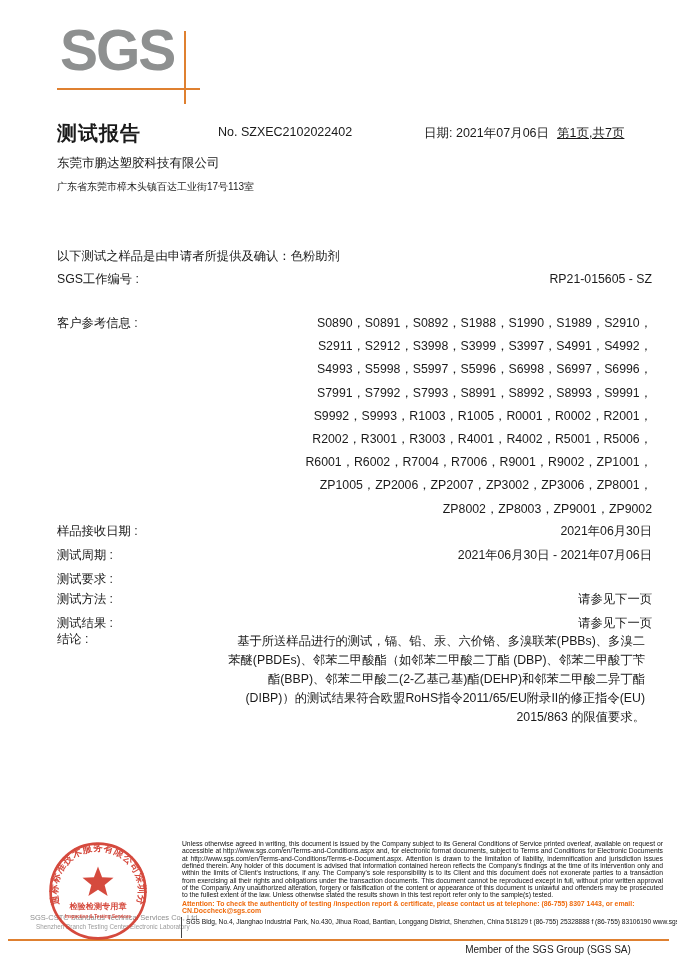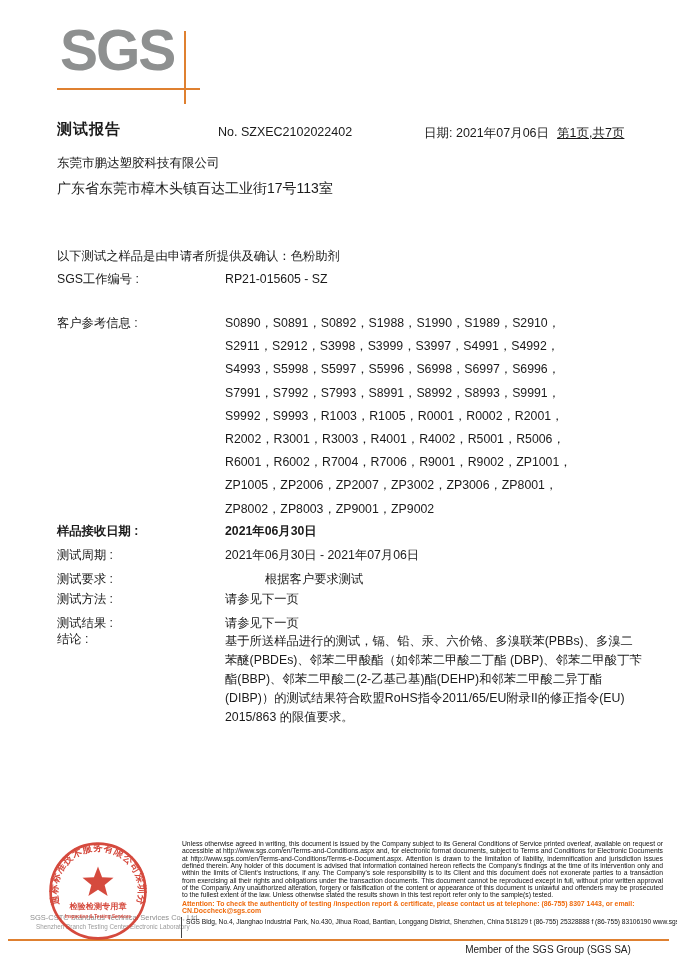--- a/index.html
+++ b/index.html
@@ -15,39 +15,39 @@
     position:relative;width:677px;height:959px;background:#ffffff;margin:0 auto;
     font-family:"Liberation Sans","DejaVu Sans",sans-serif;color:var(--text_black);
     overflow:hidden;
   }
   
   .logo-text{position:absolute;left:60px;top:22px;font-size:57px;font-weight:700;
     color:var(--logo_grey);letter-spacing:-2px;line-height:1;font-family:"Liberation Sans",sans-serif;}
   .logo-hline{position:absolute;left:57px;top:88px;width:143px;height:2px;background:var(--accent_orange);}
   .logo-vline{position:absolute;left:184px;top:31px;width:2px;height:73px;background:var(--accent_orange);}
 
-  .report-title{position:absolute;left:57px;top:120px;font-size:15px;font-weight:700;letter-spacing:1px;}
+  .report-title{position:absolute;left:57px;top:120px;font-size:20px;font-weight:700;letter-spacing:1px;}
   .report-no{position:absolute;left:218px;top:125px;font-size:12.5px;}
   .report-date{position:absolute;left:424px;top:125px;font-size:12.5px;}
   .report-page{position:absolute;left:557px;top:125px;font-size:12.5px;text-decoration:underline;}
 
   .company-name{position:absolute;left:57px;top:155px;font-size:12.5px;}
-  .company-address{position:absolute;left:57px;top:180px;font-size:14px;}
+  .company-address{position:absolute;left:57px;top:180px;font-size:10px;}
 
   .sample-statement{position:absolute;left:57px;top:248px;font-size:12.3px;}
 
   
   .row{position:absolute;left:57px;width:595px;display:flex;font-size:12.3px;line-height:15px;}
   .row .lbl{width:168px;flex:none;}
-  .row .val{flex:1;}
+  .row .val{flex:1;text-align:right;}
   .row-job{top:272px;}
   .row-model{top:297px;}
   .row-ref{top:316px;}
   .row-ref .val{white-space:pre-line;line-height:23.2px;margin-top:-4px;}
-  .row-received{top:524px;font-weight:bold;}
+  .row-received{top:524px;}
   .row-period{top:548px;}
   .row-request{top:572px;gap:40px;}
   .row-method{top:592px;}
   .row-result{top:616px;}
   .row-conclusion{top:632px;}
   .row-conclusion .val{line-height:19px;width:420px;flex:none;}
 
   
   .legal-block{position:absolute;left:182px;top:840px;width:481px;font-size:6.75px;
     line-height:7.35px;text-align:justify;color:#111;}
@@ -103,21 +103,20 @@
   <div class="row row-received">
     <div class="lbl">样品接收日期 :</div>
     <div class="val">2021年06月30日</div>
   </div>
   <div class="row row-period">
     <div class="lbl">测试周期 :</div>
     <div class="val">2021年06月30日 - 2021年07月06日</div>
   </div>
   <div class="row row-request">
     <div class="lbl">测试要求 :</div>
-    <div class="val">根据客户要求测试</div>
   </div>
   <div class="row row-method">
     <div class="lbl">测试方法 :</div>
     <div class="val">请参见下一页</div>
   </div>
   <div class="row row-result">
     <div class="lbl">测试结果 :</div>
     <div class="val">请参见下一页</div>
   </div>
   <div class="row row-conclusion">

